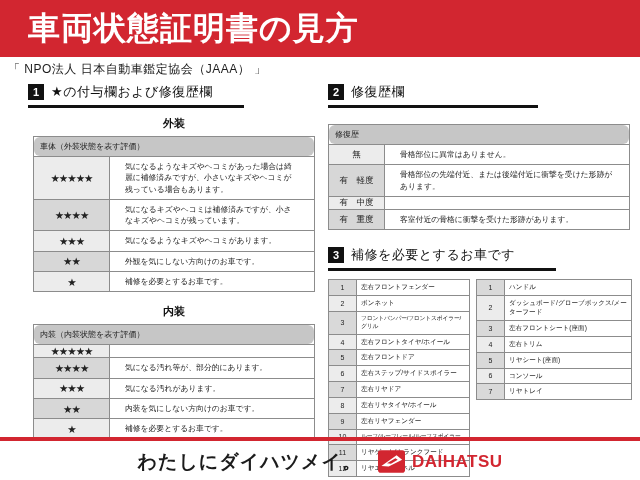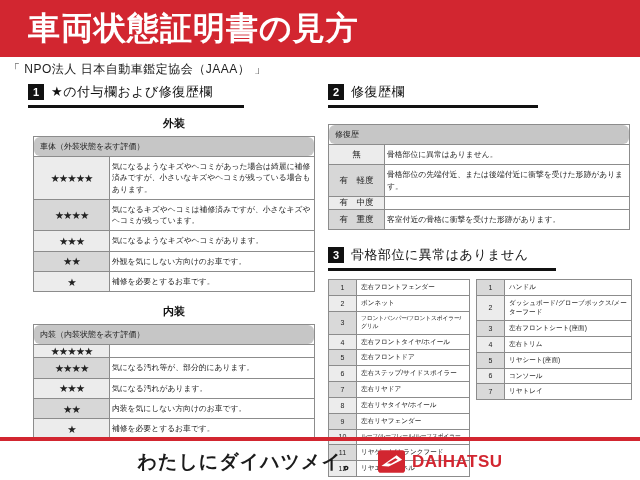--- a/index.html
+++ b/index.html
@@ -37,21 +37,21 @@
 
   
   .tbl { border: 1px solid #8c8c8c; background: #fff; }
   .trow { display: flex; align-items: stretch; }
   .trow + .trow { border-top: 1px solid #8c8c8c; }
   .thead { background: #c6c6c6; font-size: 8px; font-weight: 400; color: #222;
     padding: 4px 6px; border-radius: 6px; }
   .key { display: flex; align-items: center; justify-content: center;
     border-right: 1px solid #8c8c8c; color: #222; text-align: center; }
   .val { flex: 1; display: flex; align-items: center;
-    font-size: 7.8px; color: #222; line-height: 1.45; padding: 4px 2px; }
+    font-size: 7.8px; color: #222; line-height: 1.45; padding: 4px 15px; }
   
   .tbl.with-head > .trow:nth-child(even) .key { background: #ececec; }
   .tbl.with-head > .trow:nth-child(odd) .key { background: #d7d7d7; }
   .tbl.no-head  > .trow:nth-child(odd) .key { background: #d9d9d9; }
   .tbl.no-head  > .trow:nth-child(even) .key { background: #ececec; }
 
   
   .col-left { position: absolute; left: 28px; top: 83px; width: 287px; }
   .col-left .sec-head { width: 216px; margin-bottom: 8px; }
   .ext-label { margin: 4px 0 5px 5px; }
@@ -179,21 +179,21 @@
         <div class="key">有　中度</div>
       </div>
       <div class="trow">
         <div class="key">有　重度</div>
         <div class="val">客室付近の骨格に衝撃を受けた形跡があります。</div>
       </div>
     </div>
 
     <div class="sec-head sec-head3">
       <span class="sec-num">3</span>
-      <span class="sec-title">骨格部位に異常はありません</span>
+      <span class="sec-title">補修を必要とするお車です</span>
     </div>
 
     <div class="cond-wrap">
 
       <div class="tbl no-head cond-tbl-left">
         <div class="trow">
           <div class="key">1</div>
           <div class="val">左右フロントフェンダー</div>
         </div>
         <div class="trow">

